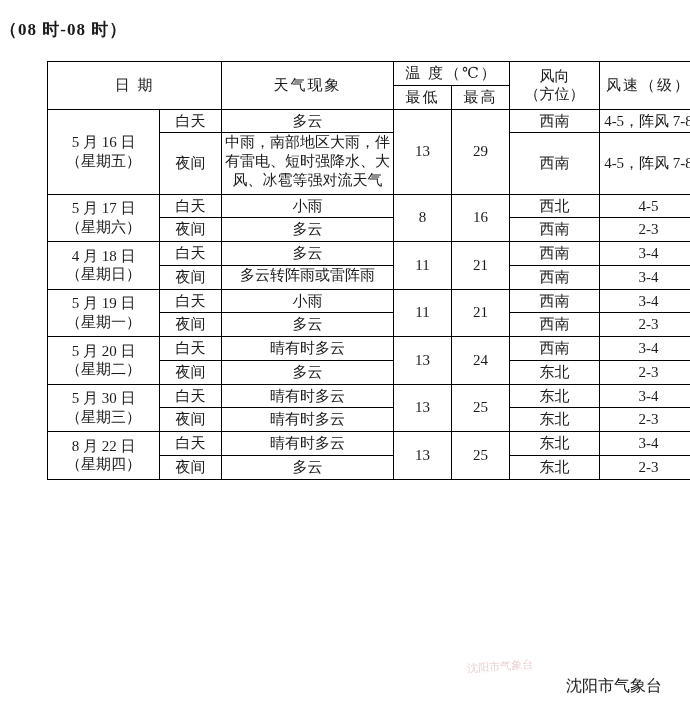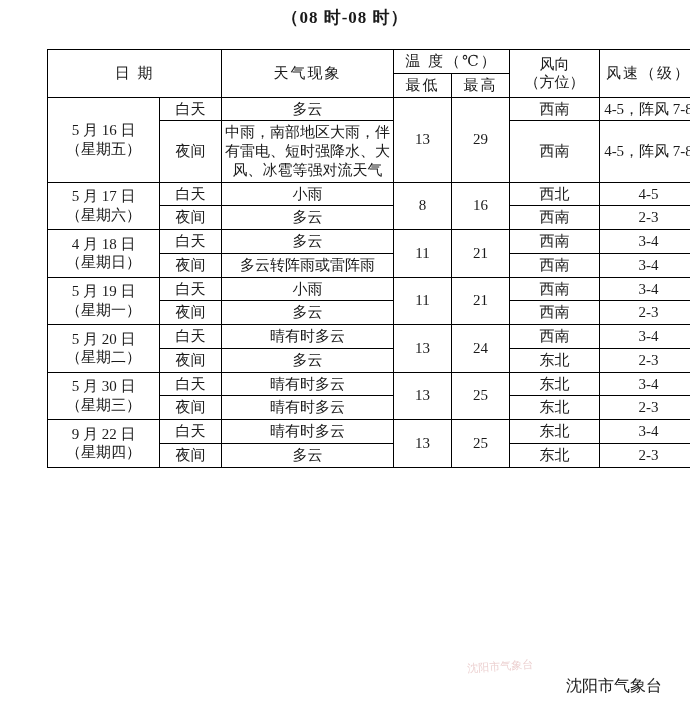--- a/index.html
+++ b/index.html
@@ -9,24 +9,23 @@
   }
   body {
     width: 690px;
     height: 712px;
     font-family: "Liberation Serif", "DejaVu Serif", serif;
     color: #1a1a1a;
     position: relative;
     overflow: hidden;
   }
   .page-title {
-    text-align: center;
     font-size: 17px;
     font-weight: bold;
-    padding-top: 6px;
+    padding-top: 18px;
     letter-spacing: 1px;
   }
   .table-wrap {
     margin: 20px 20px 0 16px;
     padding-left: 31px;
   }
   table.forecast {
     border-collapse: collapse;
     width: 650px;
     table-layout: fixed;
@@ -47,21 +46,21 @@
   .col-high   { width: 58px; }
   .col-dir    { width: 90px; }
   .col-speed  { width: 98px; }
 
   .hdr-main { font-size: 15px; letter-spacing: 2px; }
   .hdr-temp { letter-spacing: 2px; }
   .hdr-sub  { font-size: 14px; letter-spacing: 2px; }
 
   .date-cell { font-size: 15px; line-height: 1.35; font-family: Liberation Serif, serif; }
   .date-cell .wk { display: block; }
-  .pheno-long { line-height: 1.45; padding: 4px 8px; }
+  .pheno-long { line-height: 1.45; padding: 4px 8px; font-family: Liberation Mono, monospace; }
 
   .footer {
     position: absolute;
     right: 28px;
     bottom: 14px;
     text-align: center;
     font-size: 16px;
     line-height: 1.5;
   }
   .footer div { white-space: nowrap; }
@@ -222,21 +221,21 @@
     </tr>
     <tr>
       <td>夜间</td>
       <td>晴有时多云</td>
       <td>东北</td>
       <td>2-3</td>
     </tr>
 
     <tr>
       <td class="date-cell" rowspan="2">
-        <span>9 月 22 日</span>
+        <span>8 月 22 日</span>
         <span class="wk">（星期四）</span>
       </td>
       <td>白天</td>
       <td>晴有时多云</td>
       <td rowspan="2">13</td>
       <td rowspan="2">25</td>
       <td>东北</td>
       <td>3-4</td>
     </tr>
     <tr>

